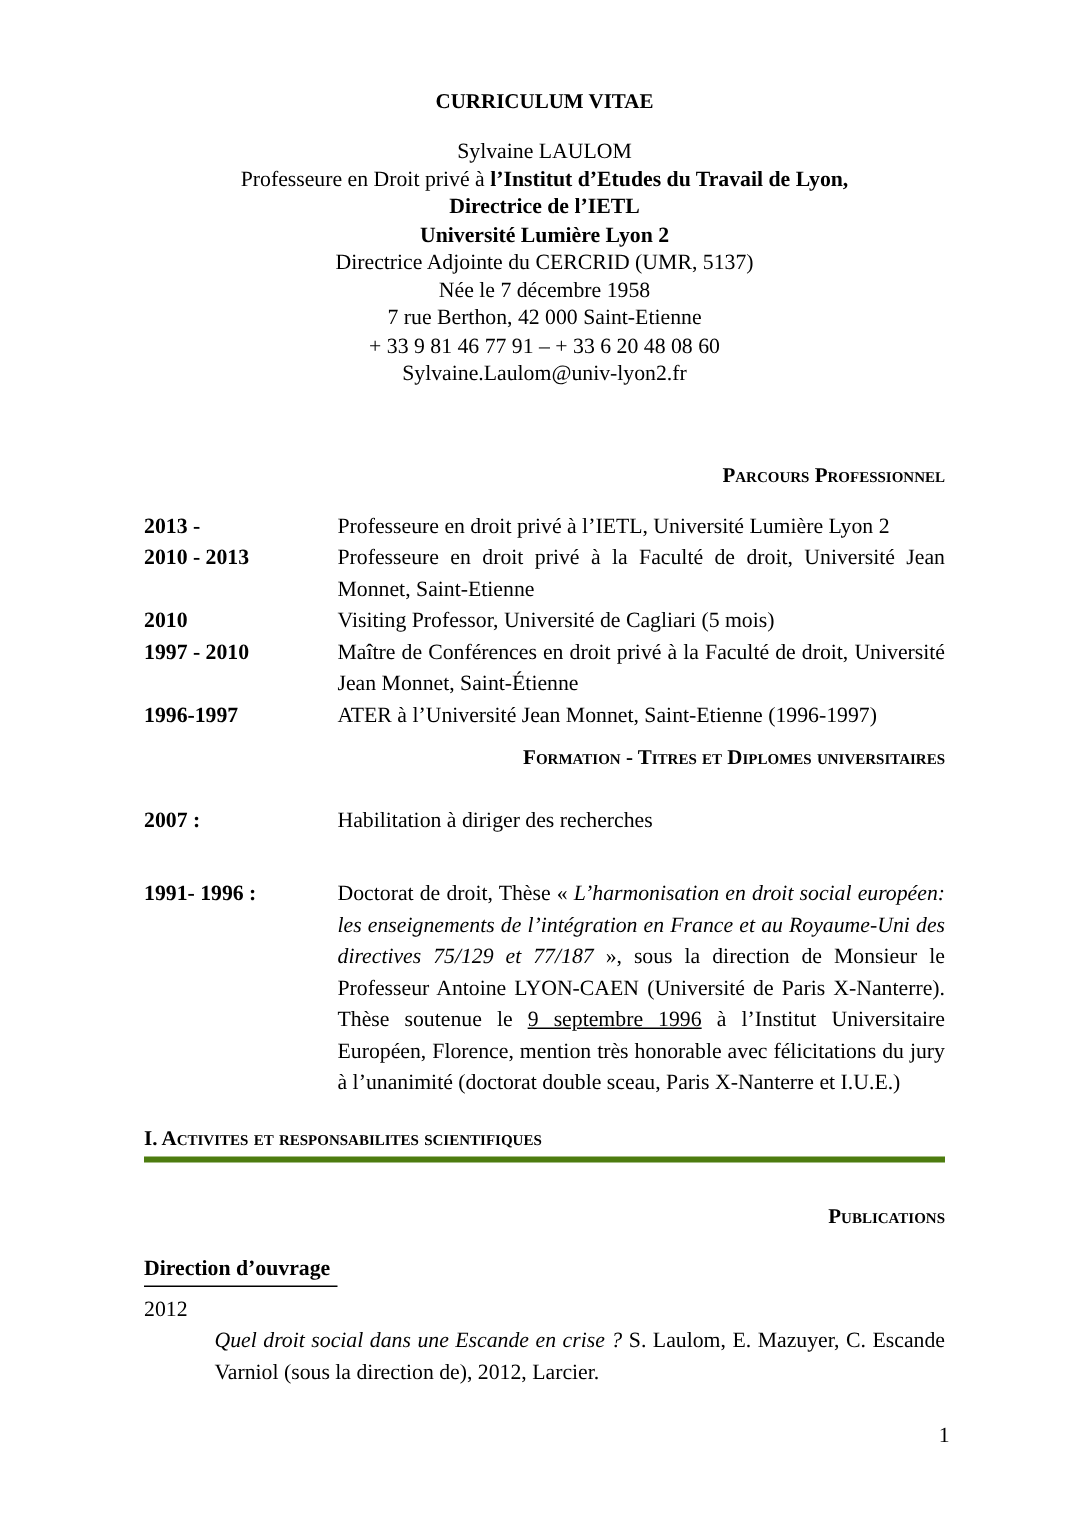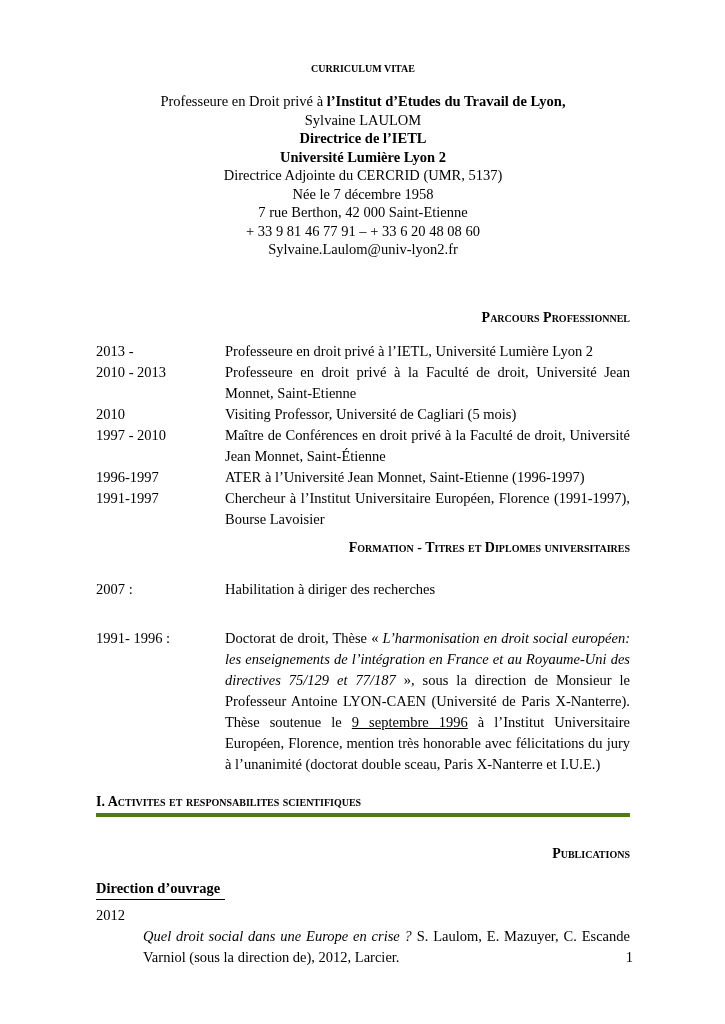--- a/index.html
+++ b/index.html
@@ -15,21 +15,21 @@
     color: #000;
   }
   .page {
     position: absolute;
     inset: 0;
     padding: 58px 95px 0 96px;
   }
   .doc-title {
     text-align: center;
     font-weight: bold;
-    font-size: 10px;
+    font-size: 14px;
     margin-bottom: 13px;
   }
   .header-block {
     text-align: center;
     line-height: 18.5px;
   }
   .header-block p { margin: 0; }
   .b { font-weight: bold; }
   .i { font-style: italic; }
   .u { text-decoration: underline; }
@@ -42,21 +42,21 @@
   .sec-heading.parcours { margin-top: 48px; margin-bottom: 13px; }
   .sec-heading.formation { margin-top: 7px; }
   .sec-heading.activites {
     text-align: left;
     margin-top: 16px;
     border-bottom: 4px solid #4d7c0f;
     padding-bottom: 1px;
   }
   .sec-heading.publications { margin-top: 26px; }
   .entry { display: flex; }
-  .entry .year { flex: 0 0 129px; }
+  .entry .year { flex: 0 0 129px; font-weight: bold; }
   .entry .desc { flex: 1; text-align: justify; }
   .entry.mt-blank { margin-top: 21px; }
   .entry.mt-half { margin-top: 28px; }
   .subsection-title { margin-top: 14px; }
   .subsection-title span {
     font-weight: bold;
     display: inline-block;
     border-bottom: 1px solid #000;
     padding-right: 5px;
   }
@@ -69,22 +69,22 @@
   }
 </style>
 </head>
 <body>
 
 <div class="page">
 
   <div class="doc-title">CURRICULUM VITAE</div>
 
   <div class="header-block">
+    <p>Sylvaine LAULOM</p>
     <p><span>Professeure en Droit privé à </span><span class="b">l’Institut d’Etudes du Travail de Lyon,</span></p>
-    <p>Sylvaine LAULOM</p>
     <p class="b">Directrice de l’IETL</p>
     <p class="b">Université Lumière Lyon 2</p>
     <p>Directrice Adjointe du CERCRID (UMR, 5137)</p>
     <p>Née le 7 décembre 1958</p>
     <p>7 rue Berthon, 42 000 Saint-Etienne</p>
     <p>+ 33 9 81 46 77 91 – + 33 6 20 48 08 60</p>
     <p>Sylvaine.Laulom@univ-lyon2.fr</p>
   </div>
 
   <div class="sec-heading parcours">Parcours Professionnel</div>
@@ -103,24 +103,20 @@
       <div class="desc">Visiting Professor, Université de Cagliari (5 mois)</div>
     </div>
     <div class="entry">
       <div class="year">1997 - 2010</div>
       <div class="desc">Maître de Conférences en droit privé à la Faculté de droit, Université Jean Monnet, Saint-Étienne</div>
     </div>
     <div class="entry">
       <div class="year">1996-1997</div>
       <div class="desc">ATER à l’Université Jean Monnet, Saint-Etienne (1996-1997)</div>
     </div>
-    <div class="entry">
-      <div class="year">1991-1997</div>
-      <div class="desc">Chercheur à l’Institut Universitaire Européen, Florence (1991-1997), Bourse Lavoisier</div>
-    </div>
   </div>
 
   <div class="sec-heading formation">Formation - Titres et Diplomes universitaires</div>
 
   <div class="entry mt-blank">
     <div class="year">2007 :</div>
     <div class="desc">Habilitation à diriger des recherches</div>
   </div>
 
   <div class="entry mt-half">
@@ -129,17 +125,17 @@
   </div>
 
   <div class="sec-heading activites">I. Activites et responsabilites scientifiques</div>
 
   <div class="sec-heading publications">Publications</div>
 
   <div class="subsection-title"><span>Direction d’ouvrage</span></div>
 
   <div class="pub-year">2012</div>
 
-  <div class="pub-text"><span class="i">Quel droit social dans une Europe en crise ?</span><span> S. Laulom, E. Mazuyer, C. Escande Varniol (sous la direction de), 2012, Larcier.</span></div>
+  <div class="pub-text"><span class="i">Quel droit social dans une Escande en crise ?</span><span> S. Laulom, E. Mazuyer, C. Escande Varniol (sous la direction de), 2012, Larcier.</span></div>
 
 </div>
 
 <div class="page-number">1</div>
 
 </body></html>

